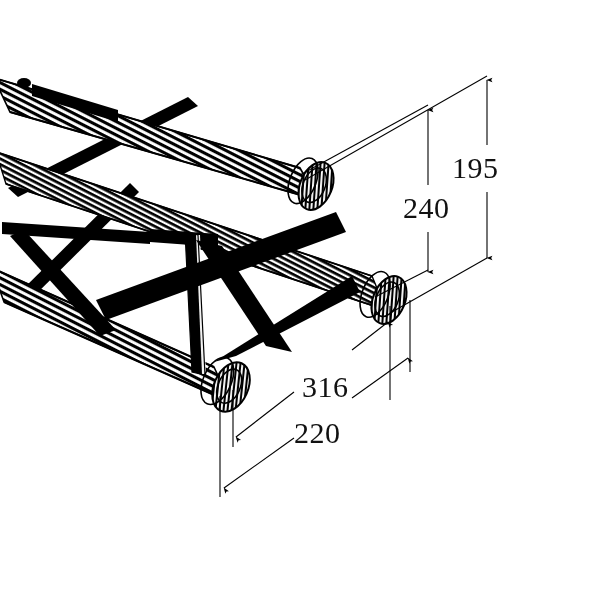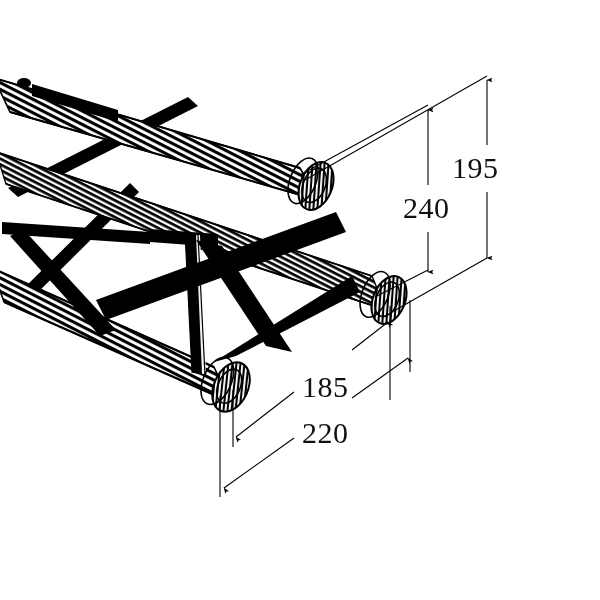--- a/index.html
+++ b/index.html
@@ -34,21 +34,21 @@
     font-weight: 400;
     color: #111111;
     letter-spacing: 0.5px;
     white-space: nowrap;
     line-height: 1;
     user-select: none;
   }
   #dim-label-195 { left: 452px; top: 153px; }
   #dim-label-160 { left: 403px; top: 193px; }
   #dim-label-185 { left: 302px; top: 372px; }
-  #dim-label-220 { left: 302px; top: 418px; }
+  #dim-label-220 { left: 294px; top: 418px; }
 </style>
 </head>
 <body>
 
 <div id="drawing-root">
 
   <svg id="truss-svg" viewBox="0 0 600 600" xmlns="http://www.w3.org/2000/svg">
 
     <defs>
 
@@ -186,17 +186,17 @@
         <path d="M 294 438 L 224 488" marker-end="url(#arrowDown)"></path>
         <path d="M 352 398 L 408 358" marker-end="url(#arrowUp)"></path>
       </g>
     </g>
   </svg>
 
   <div class="dim-text" id="dim-label-195">195</div>
 
   <div class="dim-text" id="dim-label-160">240</div>
 
-  <div class="dim-text" id="dim-label-185">185</div>
+  <div class="dim-text" id="dim-label-185">316</div>
 
   <div class="dim-text" id="dim-label-220">220</div>
 
 </div>
 
 </body></html>

